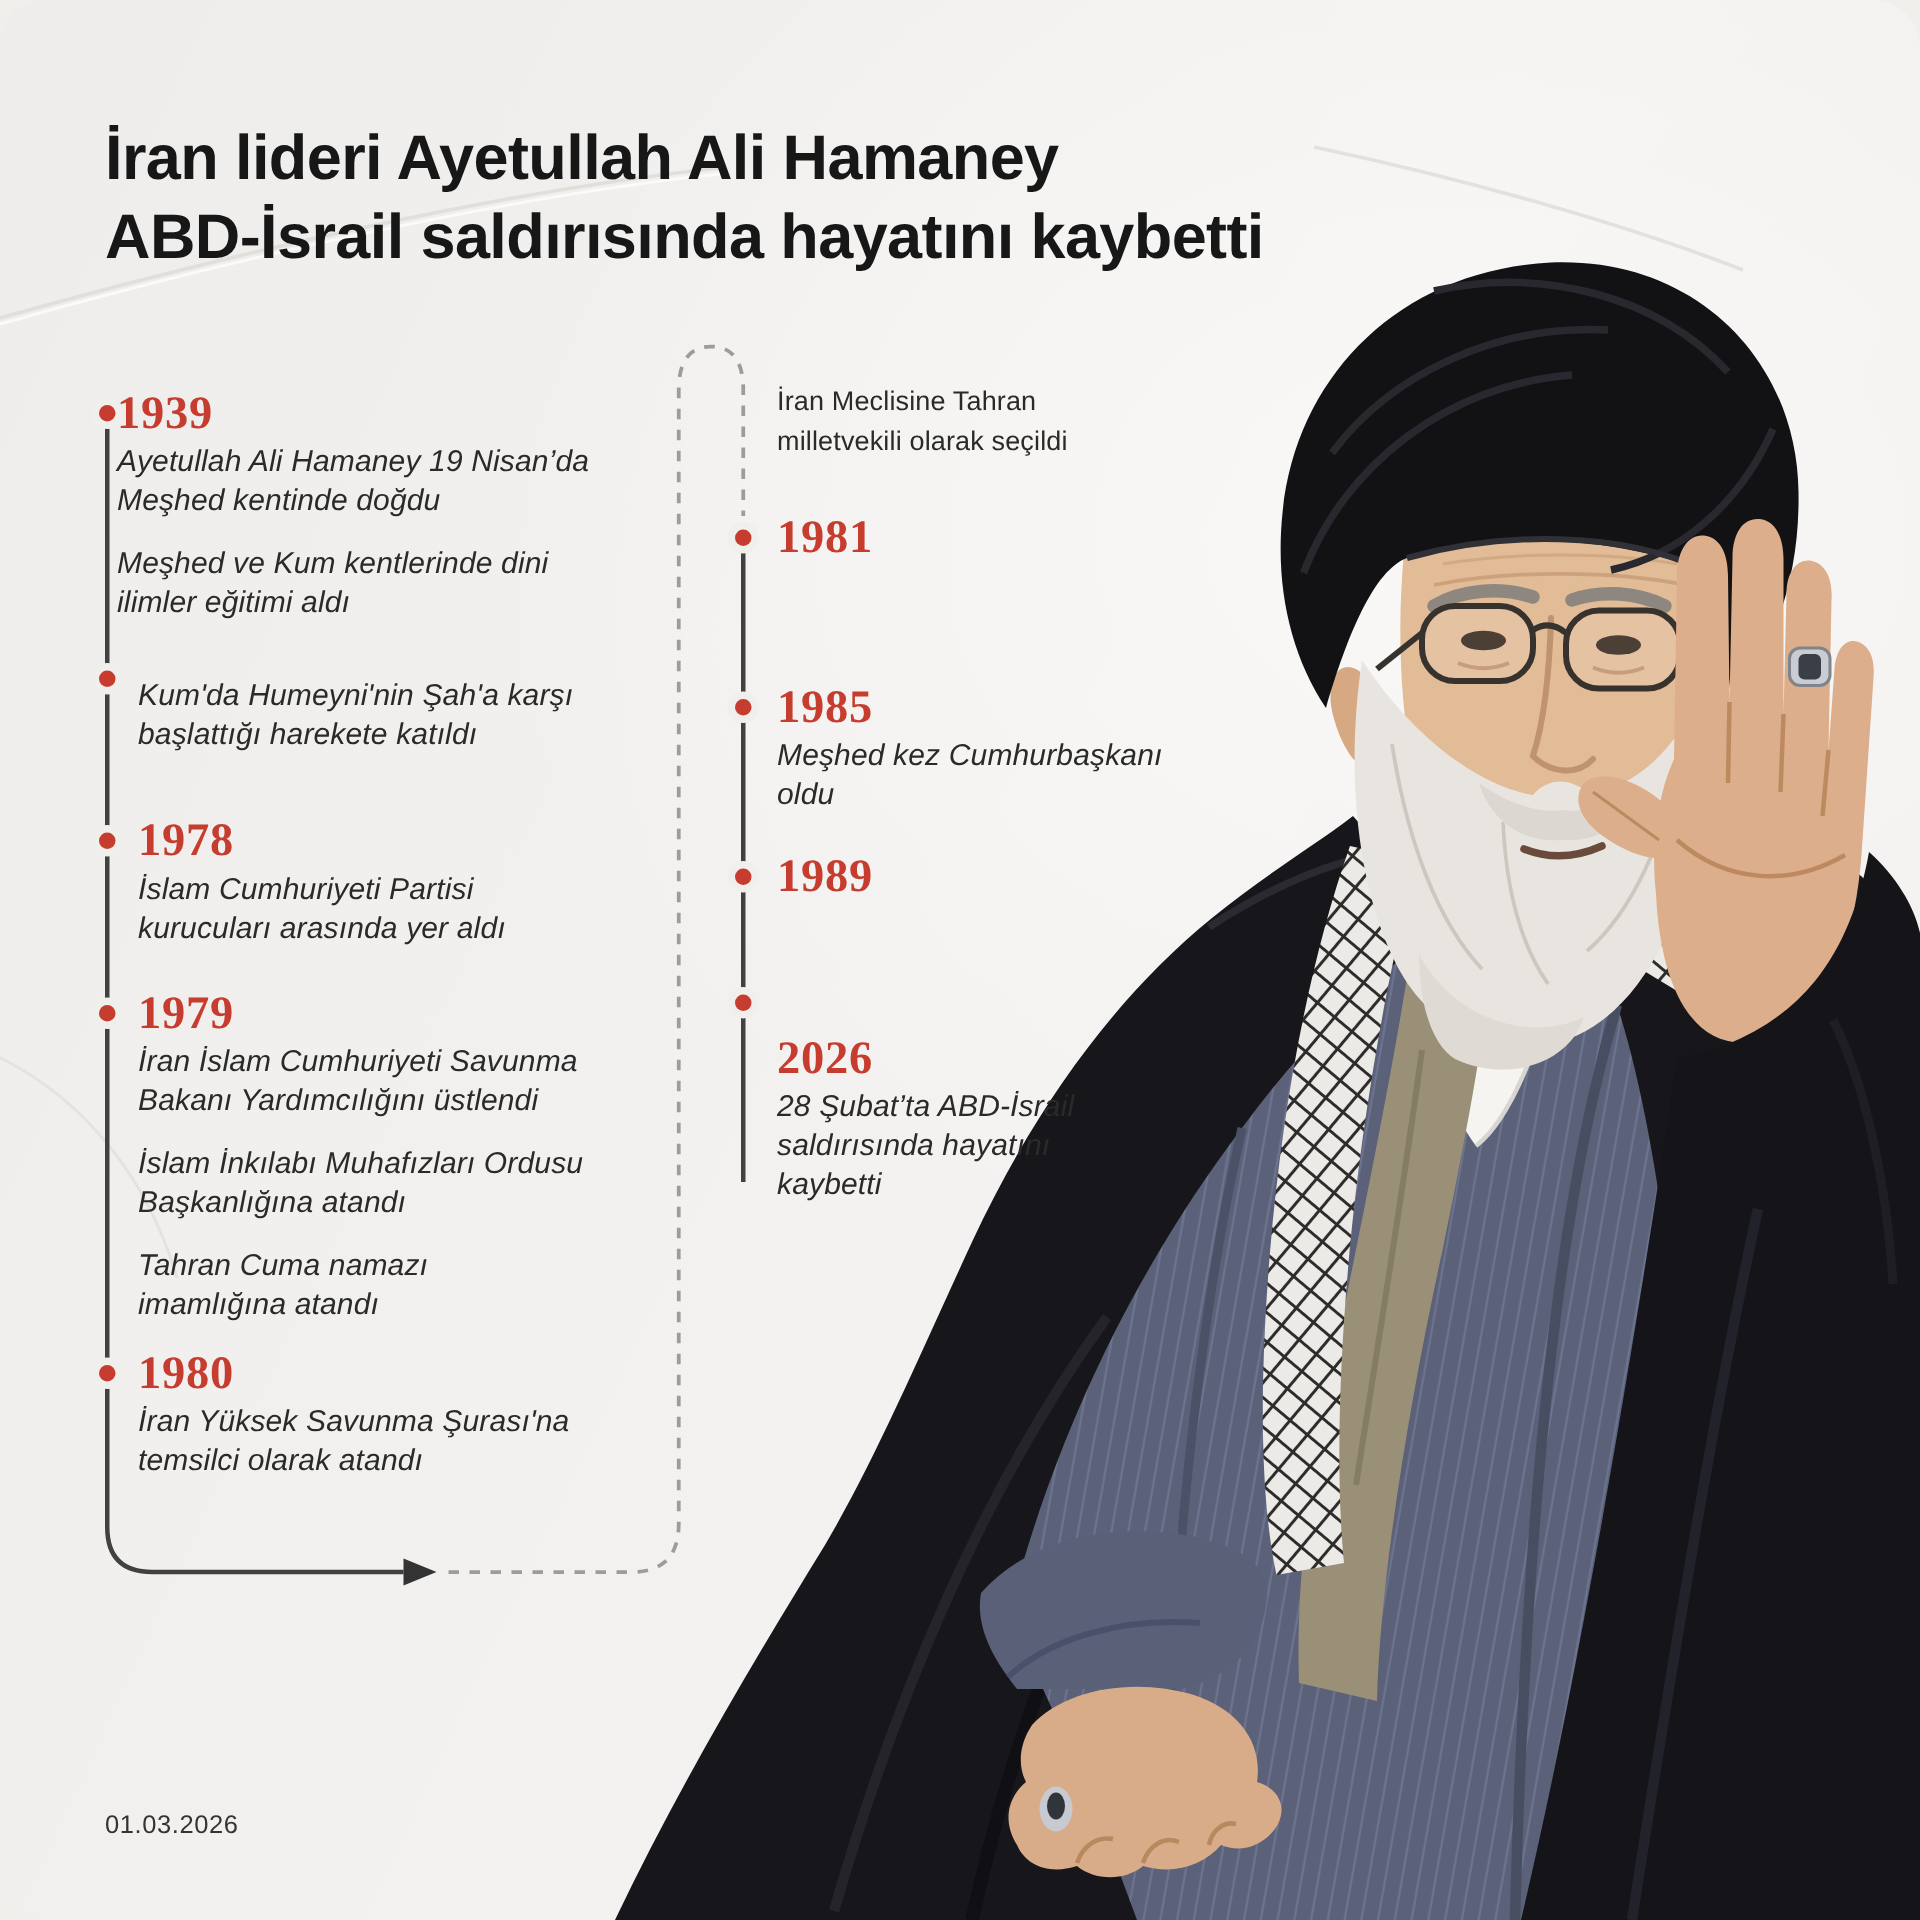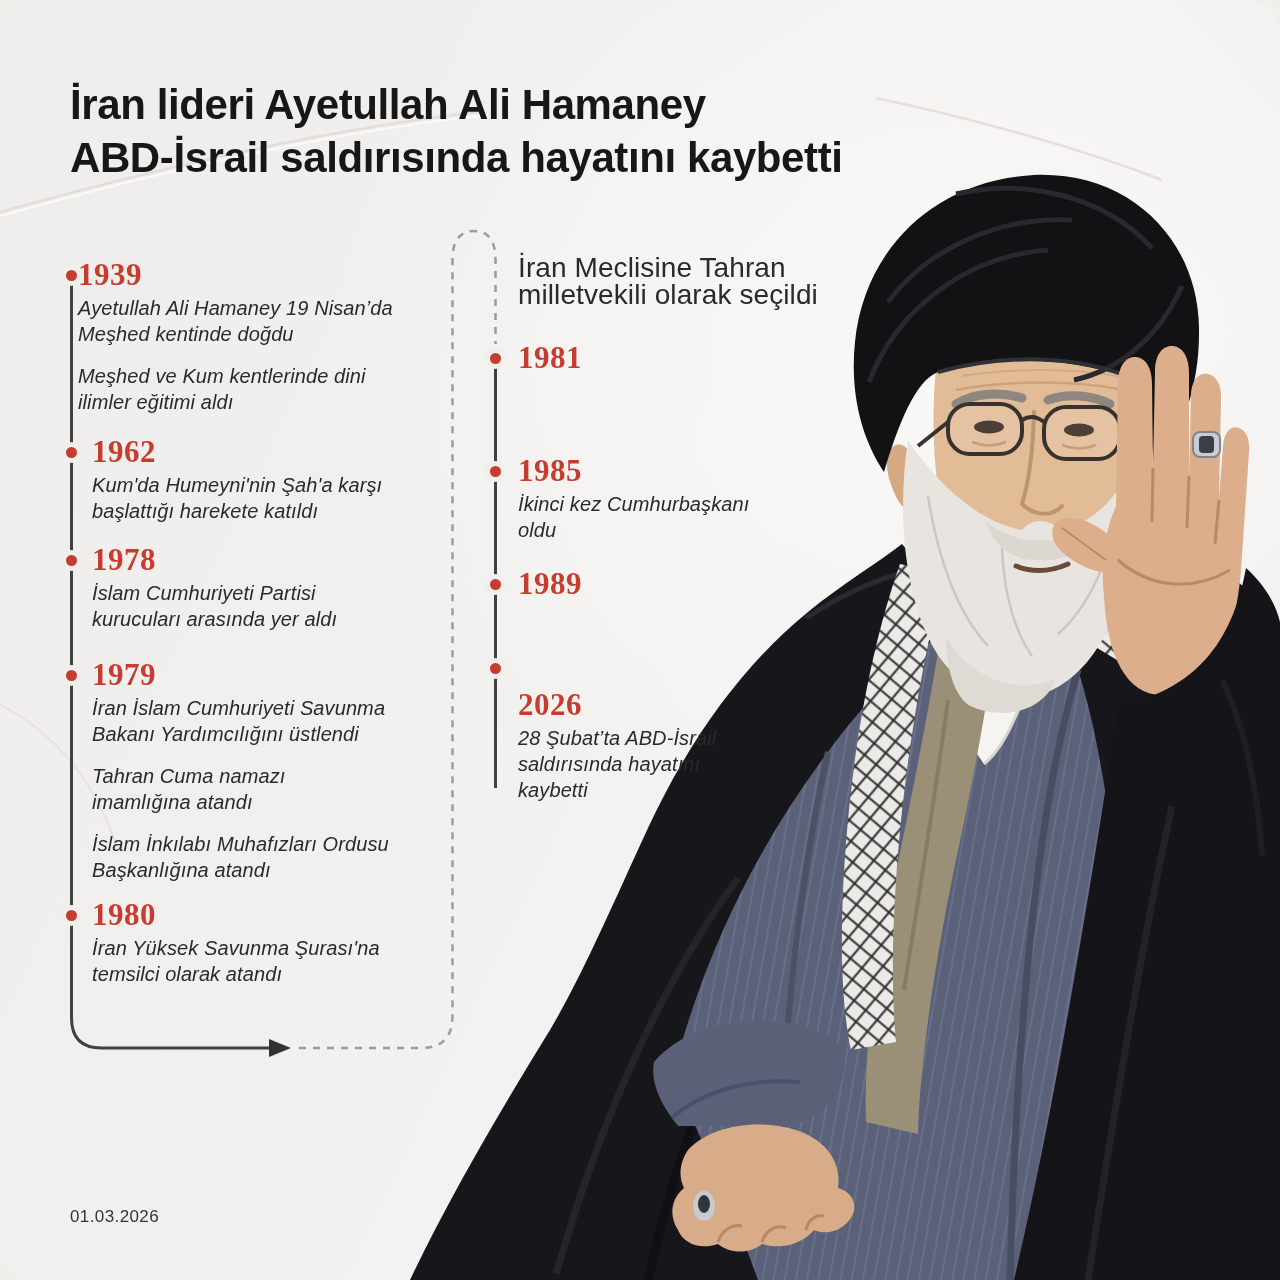--- a/index.html
+++ b/index.html
@@ -30,21 +30,21 @@
     font-family:"Liberation Serif",serif;font-weight:700;
     font-size:31px;line-height:34px;color:#c63c2f;letter-spacing:.5px;
   }
   .para{
     font-size:20px;line-height:26px;color:#2a2a2a;
     white-space:pre-line;margin-top:16px;letter-spacing:.1px;font-style:italic;
   }
   .year + .para{margin-top:3px;}
   .cont-text{
     position:absolute;left:518px;top:254px;z-index:3;
-    font-size:28px;line-height:27px;color:#2a2a2a;white-space:pre-line;letter-spacing:.1px;
+    font-size:18px;line-height:27px;color:#2a2a2a;white-space:pre-line;letter-spacing:.1px;
   }
   .footer-date{
     position:absolute;left:70px;top:1207px;z-index:3;
     font-size:17px;color:#343434;letter-spacing:.4px;font-weight:400;
   }
 </style>
 </head>
 <body>
 
 <div class="canvas">
@@ -187,53 +187,52 @@
   <span class="dot" style="left:489.5px;top:662.5px"></span>
 
   <div class="entry" style="left:78px;top:258px">
     <div class="year">1939</div>
     <div class="para">Ayetullah Ali Hamaney 19 Nisan’da
 Meşhed kentinde doğdu</div>
     <div class="para">Meşhed ve Kum kentlerinde dini
 ilimler eğitimi aldı</div>
   </div>
   <div class="entry" style="left:92px;top:435px">
-    <div class="year">1962</div>
     <div class="para">Kum'da Humeyni'nin Şah'a karşı
 başlattığı harekete katıldı</div>
   </div>
   <div class="entry" style="left:92px;top:543px">
     <div class="year">1978</div>
     <div class="para">İslam Cumhuriyeti Partisi
 kurucuları arasında yer aldı</div>
   </div>
   <div class="entry" style="left:92px;top:658px">
     <div class="year">1979</div>
     <div class="para">İran İslam Cumhuriyeti Savunma
 Bakanı Yardımcılığını üstlendi</div>
+    <div class="para">İslam İnkılabı Muhafızları Ordusu
+Başkanlığına atandı</div>
     <div class="para">Tahran Cuma namazı
 imamlığına atandı</div>
-    <div class="para">İslam İnkılabı Muhafızları Ordusu
-Başkanlığına atandı</div>
   </div>
   <div class="entry" style="left:92px;top:898px">
     <div class="year">1980</div>
     <div class="para">İran Yüksek Savunma Şurası'na
 temsilci olarak atandı</div>
   </div>
 
   <div class="cont-text">İran Meclisine Tahran
 milletvekili olarak seçildi</div>
 
   <div class="entry" style="left:518px;top:341px">
     <div class="year">1981</div>
   </div>
   <div class="entry" style="left:518px;top:454px">
     <div class="year">1985</div>
-    <div class="para">İkinci kez Cumhurbaşkanı
+    <div class="para">Meşhed kez Cumhurbaşkanı
 oldu</div>
   </div>
   <div class="entry" style="left:518px;top:567px">
     <div class="year">1989</div>
   </div>
   <div class="entry" style="left:518px;top:688px">
     <div class="year">2026</div>
     <div class="para">28 Şubat’ta ABD-İsrail
 saldırısında hayatını
 kaybetti</div>

